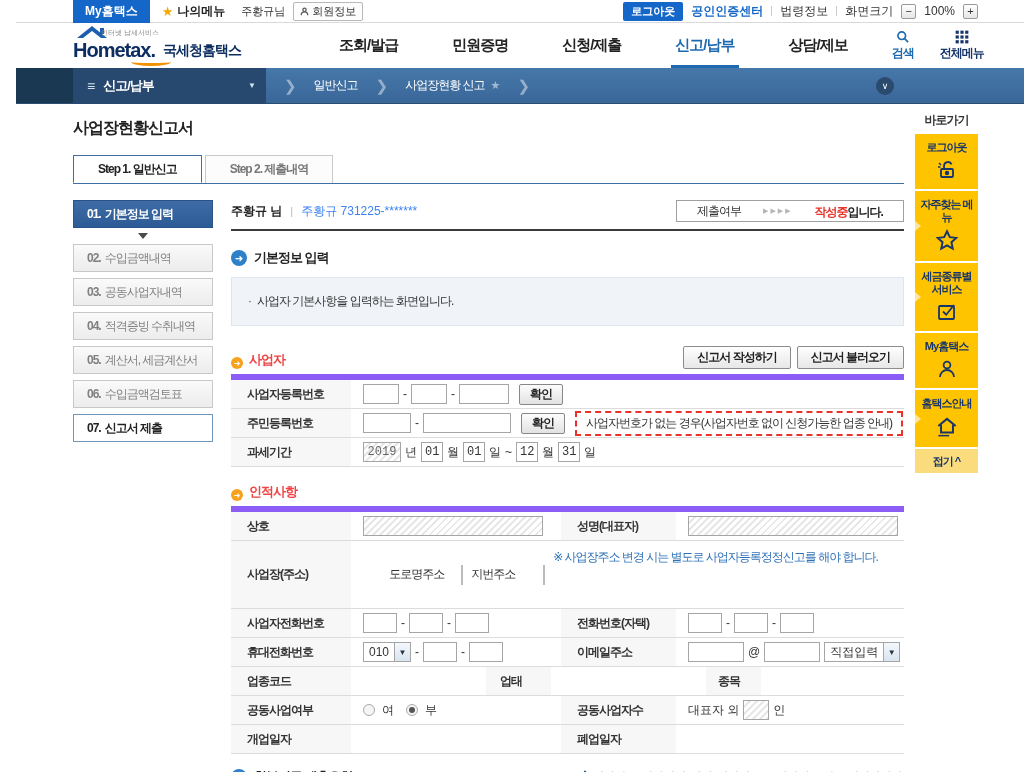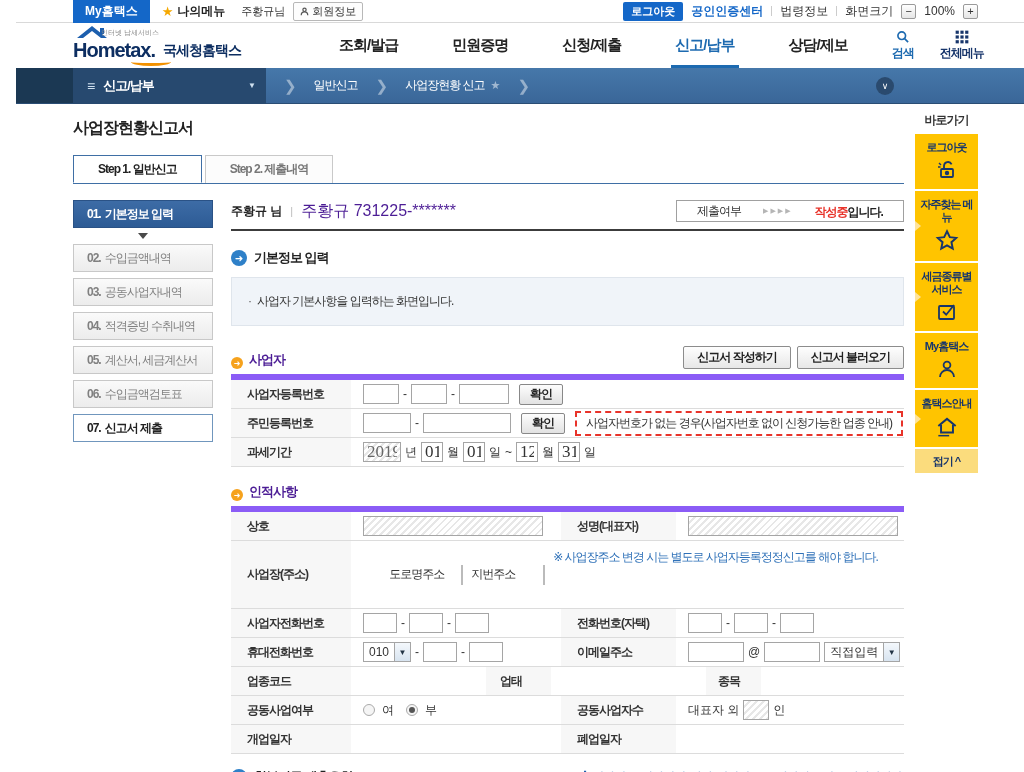--- a/index.html
+++ b/index.html
@@ -85,60 +85,60 @@
   .step.active { background:linear-gradient(#3d6ca6,#2d5b95); border-color:#2a5286; color:#fff; font-weight:bold; }
   .step.submit { background:#fff; border-color:#7096bd; color:#222; font-weight:bold; }
   .step-arrow { width:0; height:0; border-left:5px solid transparent; border-right:5px solid transparent;
     border-top:6px solid #4a4a4a; margin:-1px auto 5px auto; }
 
   
   .form { flex:1; margin-left:18px; }
   .userbar { display:flex; align-items:center; padding-bottom:7px; border-bottom:2px solid #3c3c3c; }
   .ub-name { font-size:12px; font-weight:bold; color:#222; }
   .ub-div { color:#bbb; margin:0 8px; font-size:11px; }
-  .ub-rrn { font-size:16px; color:#4c1d95; }
+  .ub-rrn { font-size:12px; color:#3b82f6; }
   .ub-status { margin-left:auto; width:228px; height:22px; border:1px solid #a0a0a0; display:flex;
     align-items:center; justify-content:center; gap:22px; background:#fff; }
   .ub-status .sl { font-size:12px; color:#333; letter-spacing:-1px; }
   .ub-status .ar { font-size:7px; color:#b5b5b5; letter-spacing:2px; }
   .ub-status .st { font-size:12px; font-weight:bold; color:#e8332a; letter-spacing:-1px; }
   .ub-status .sx { font-size:12px; font-weight:bold; color:#222; letter-spacing:-1px; }
 
   .sec-h { display:flex; align-items:center; gap:7px; margin-top:18px; }
   .ico-blue { width:16px; height:16px; border-radius:50%; background:#2e80c8; color:#fff;
     display:flex; align-items:center; justify-content:center; font-size:10px; flex:none; }
   .sec-h .t { font-size:13px; font-weight:bold; color:#222; letter-spacing:-1px; }
   .infobox { margin-top:10px; background:#f0f4f9; border:1px solid #dfe5ec; padding:15px 16px;
     font-size:12px; color:#333; letter-spacing:-1px; }
   .infobox .line::before { content:"·"; margin-right:6px; color:#555; }
 
   .sub-h { display:flex; align-items:flex-end; margin-top:20px; }
   .ico-orange { width:12px; height:12px; border-radius:50%; background:#f6a21d; color:#fff;
     display:flex; align-items:center; justify-content:center; font-size:8px; flex:none; margin-right:6px; }
-  .sub-h .t { font-size:13px; font-weight:bold; color:#4c1d95; letter-spacing:-1px; }
+  .sub-h .t { font-size:13px; font-weight:bold; color:#ef4444; letter-spacing:-1px; }
   .sub-h .btns { margin-left:auto; display:flex; gap:6px; }
   .btn { height:23px; padding:0 13px; border:1px solid #8c8c8c; border-radius:2px;
     background:linear-gradient(#fefefe,#e7e7e7); font-size:12px; font-weight:bold; color:#222;
     letter-spacing:-1px; display:flex; align-items:center; }
 
   .tbl { margin-top:5px; border-top:6px solid #8b5cf6; }
   .trow { display:flex; align-items:stretch; border-bottom:1px solid #dcdcdc; min-height:29px; }
   .tlabel { width:120px; flex:none; background:#f7f7f7; display:flex; align-items:center;
     padding-left:16px; font-size:12px; font-weight:bold; color:#333; letter-spacing:-1px; }
   .tlabel.mid { width:115px; }
   .tlabel.sm1 { width:65px; padding-left:14px; }
   .tlabel.sm2 { width:55px; padding-left:12px; }
   .tval { display:flex; align-items:center; padding-left:12px; gap:4px; font-size:12px; color:#333; }
   .tval.c1 { width:210px; flex:none; }
   .tval.g { flex:1; }
   .tval.w135 { width:135px; flex:none; }
   .tval.w155 { width:155px; flex:none; }
 
-  .inp { height:20px; border:1px solid #a5a5a5; background:#fff; font-size:17px; padding:8px 3px;
-    font-family:Liberation Serif, serif; color:#333; }
+  .inp { height:20px; border:1px solid #a5a5a5; background:#fff; font-size:12px; padding:8px 3px;
+    font-family:Liberation Mono, monospace; color:#333; }
   .inp.center { text-align:center; }
   .hatch { background:repeating-linear-gradient(135deg,#ffffff 0 3px,#e7e7e7 3px 5px); color:#666; }
   .w22{width:22px} .w26{width:26px} .w34{width:34px} .w36{width:36px} .w38{width:38px}
   .w48{width:48px} .w50{width:50px} .w56{width:56px} .w88{width:88px}
   .inp-long { height:20px; border:1px solid #bbb; flex:1; margin-right:8px;
     background:repeating-linear-gradient(135deg,#ffffff 0 3px,#e7e7e7 3px 5px); }
   .btn-sm { height:21px; padding:0 10px; border:1px solid #888; border-radius:2px;
     background:linear-gradient(#fdfdfd,#e2e2e2); font-size:12px; font-weight:bold; color:#222;
     display:flex; align-items:center; letter-spacing:-1px;text-align:center; }
   .notice-red { margin-left:6px; border:2px dashed #e8332a; padding:2px 9px; font-size:12px;

